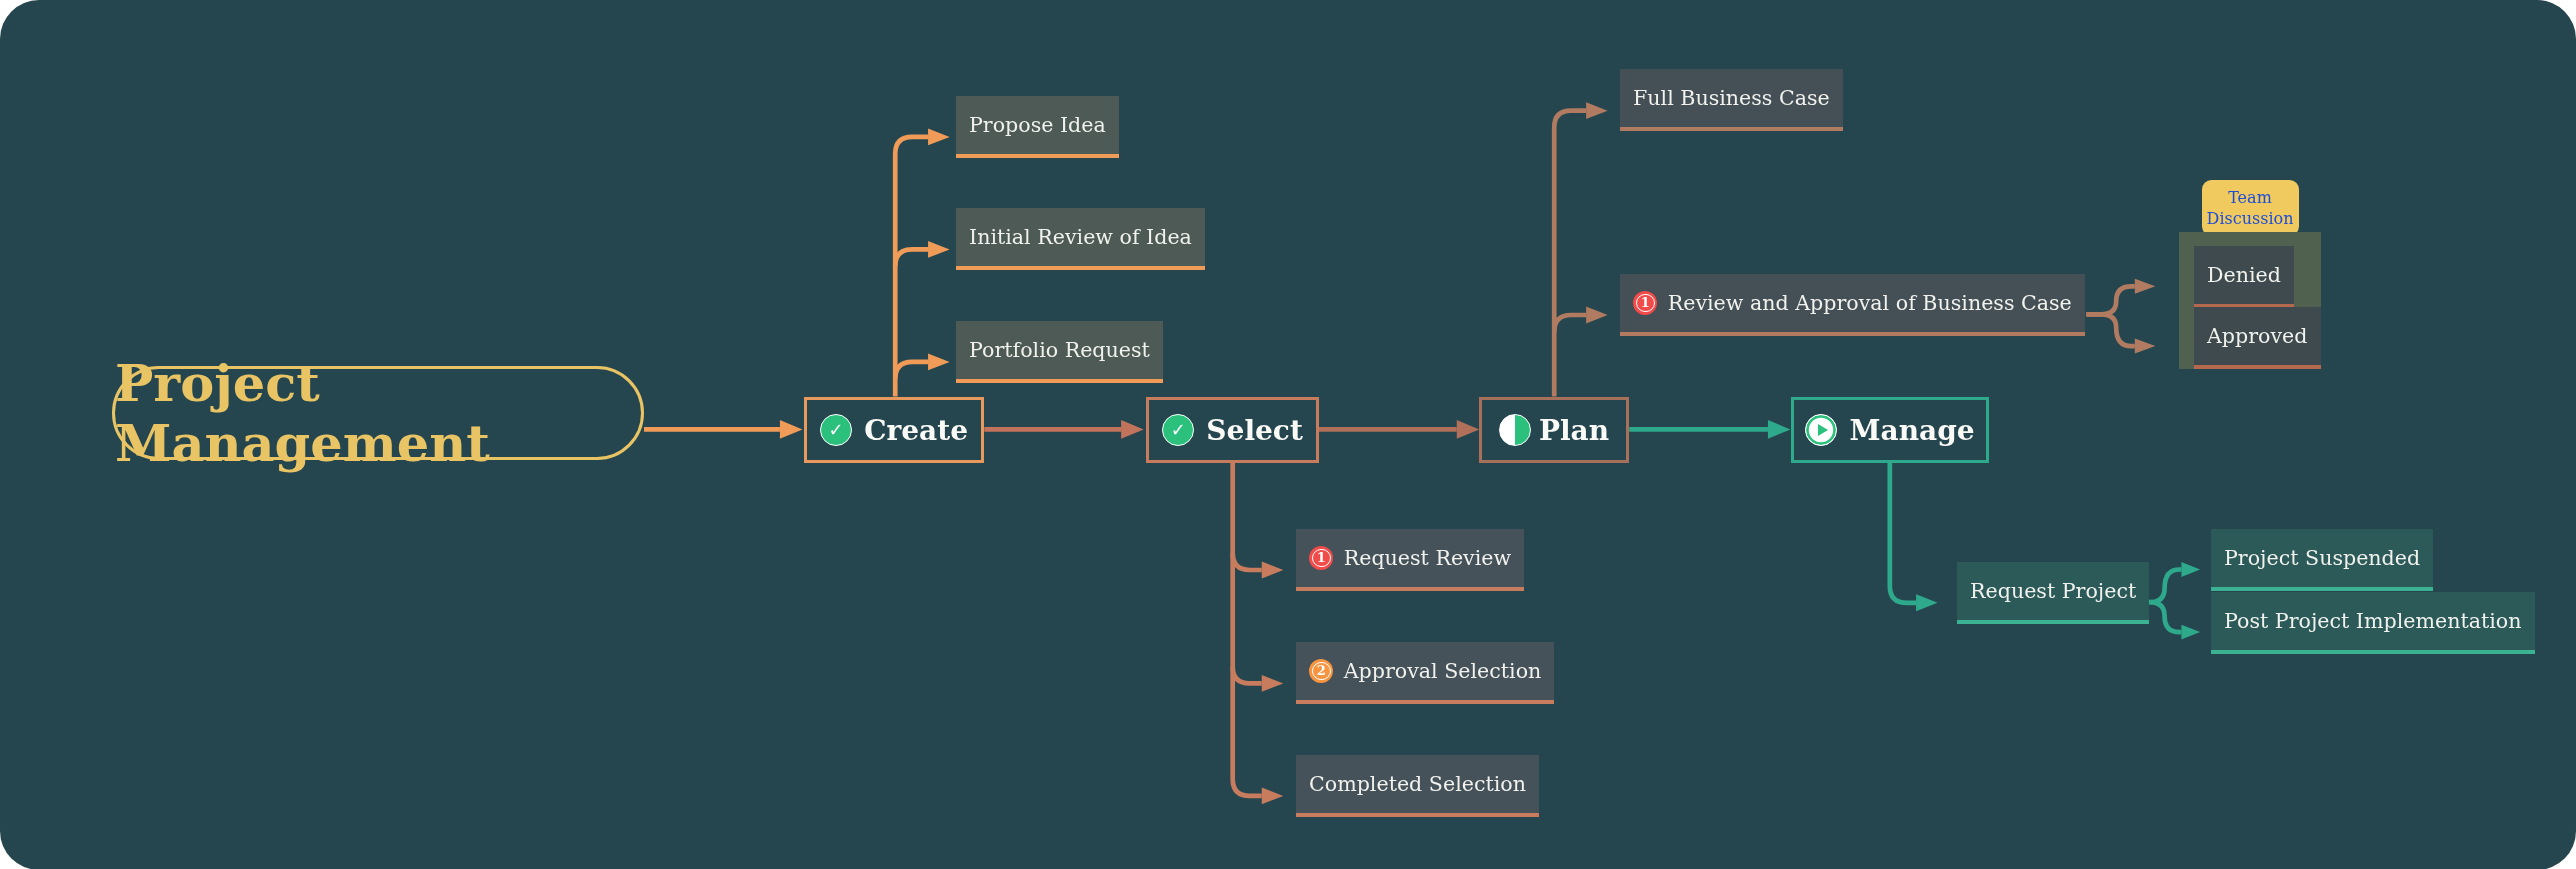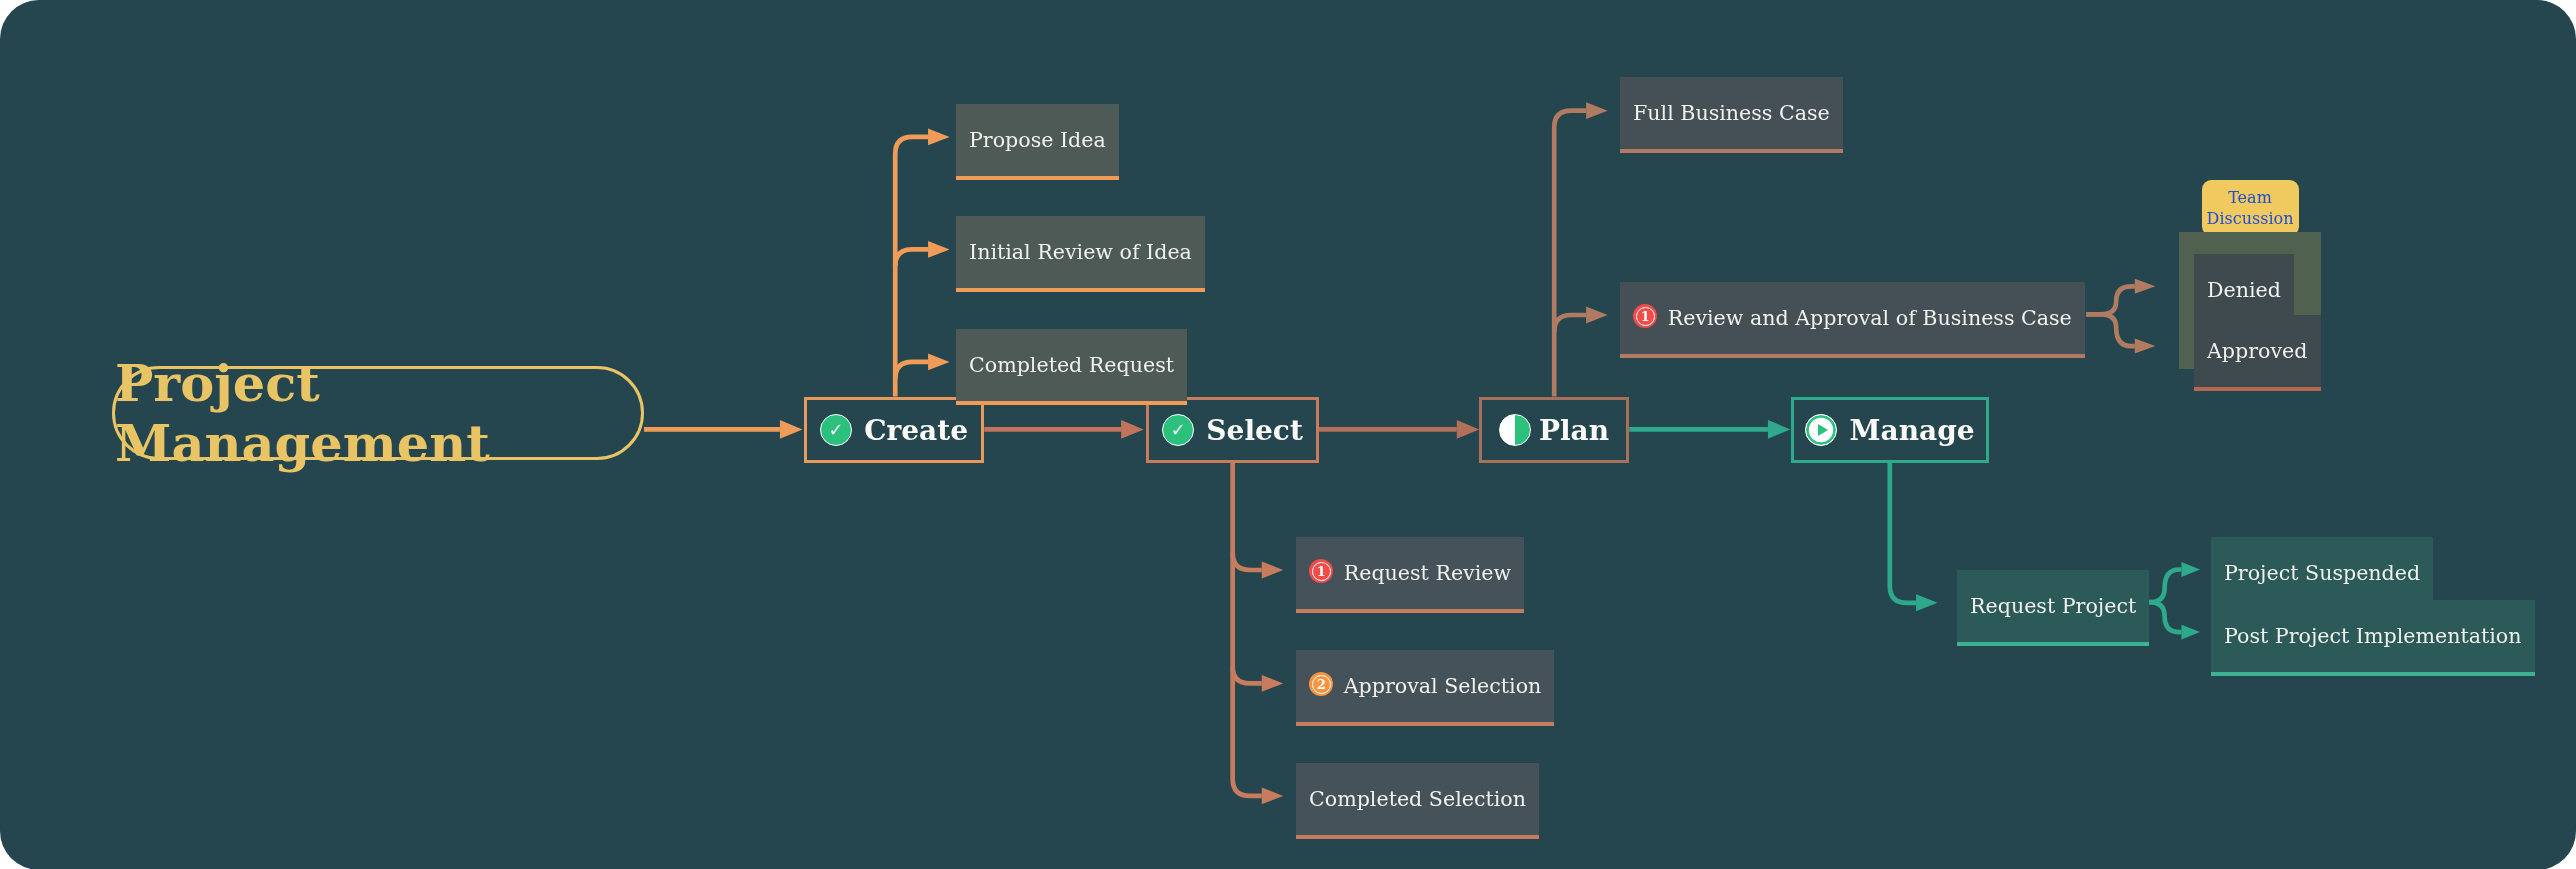--- a/index.html
+++ b/index.html
@@ -36,23 +36,23 @@
   .nicon{width:32px;height:32px;border-radius:50%;border:1.9px solid #fff;
     box-sizing:border-box;display:flex;align-items:center;justify-content:center;flex:0 0 auto;}
   .nicon.check{background:#2BC17D;color:#fff;font:bold 18px/1 "DejaVu Sans","Liberation Sans",sans-serif;}
   .nicon.half{background:linear-gradient(90deg,#ffffff 0 50%,#2BC17D 50% 100%);}
   .nicon.play{background:#fff;box-shadow:inset 0 0 0 2.8px #2BC17D;}
   .nicon.play i{display:block;width:0;height:0;border-left:10.3px solid #2BC17D;
     border-top:6.6px solid transparent;border-bottom:6.6px solid transparent;margin-left:3.7px;}
 
   
   .branch{
-    position:absolute;display:flex;align-items:flex-start;gap:10.3px;
-    padding:22px 13px;font-size:20.6px;line-height:28px;white-space:nowrap;
-    color:#F1F2ED;border-bottom:4.7px solid transparent;z-index:2;margin-top:8px;
+    position:absolute;display:flex;align-items:center;gap:10.3px;
+    padding:15px 13px;font-size:20.6px;line-height:28px;white-space:nowrap;
+    color:#F1F2ED;border-bottom:4.7px solid transparent;z-index:2;
   }
   .g-orange{background:#4D5A55;border-color:#F09C58;}
   .g-salmon{background:#46525A;border-color:#C87C5E;}
   .g-brown{background:#454F56;border-color:#B07B60;}
   .g-teal{background:#2B5A59;border-color:#3BB392;}
   .g-muted{background:#3E4A4E;border-color:#B4694F;}
 
   #b-propose{left:956px;top:96px;}
   #b-initial{left:956px;top:208px;}
   #b-completed-req{left:956px;top:321px;}
@@ -205,21 +205,21 @@
     <span>Manage</span>
   </div>
 
   <div class="branch g-orange" id="b-propose">
     <span>Propose Idea</span>
   </div>
   <div class="branch g-orange" id="b-initial">
     <span>Initial Review of Idea</span>
   </div>
   <div class="branch g-orange" id="b-completed-req">
-    <span>Completed Request</span>
+    <span>Portfolio Request</span>
   </div>
 
   <div class="branch g-salmon" id="b-request">
     <span class="badge red">1</span>
     <span>Request Review</span>
   </div>
   <div class="branch g-salmon" id="b-portfolio">
     <span class="badge orange">2</span>
     <span>Approval Selection</span>
   </div>

